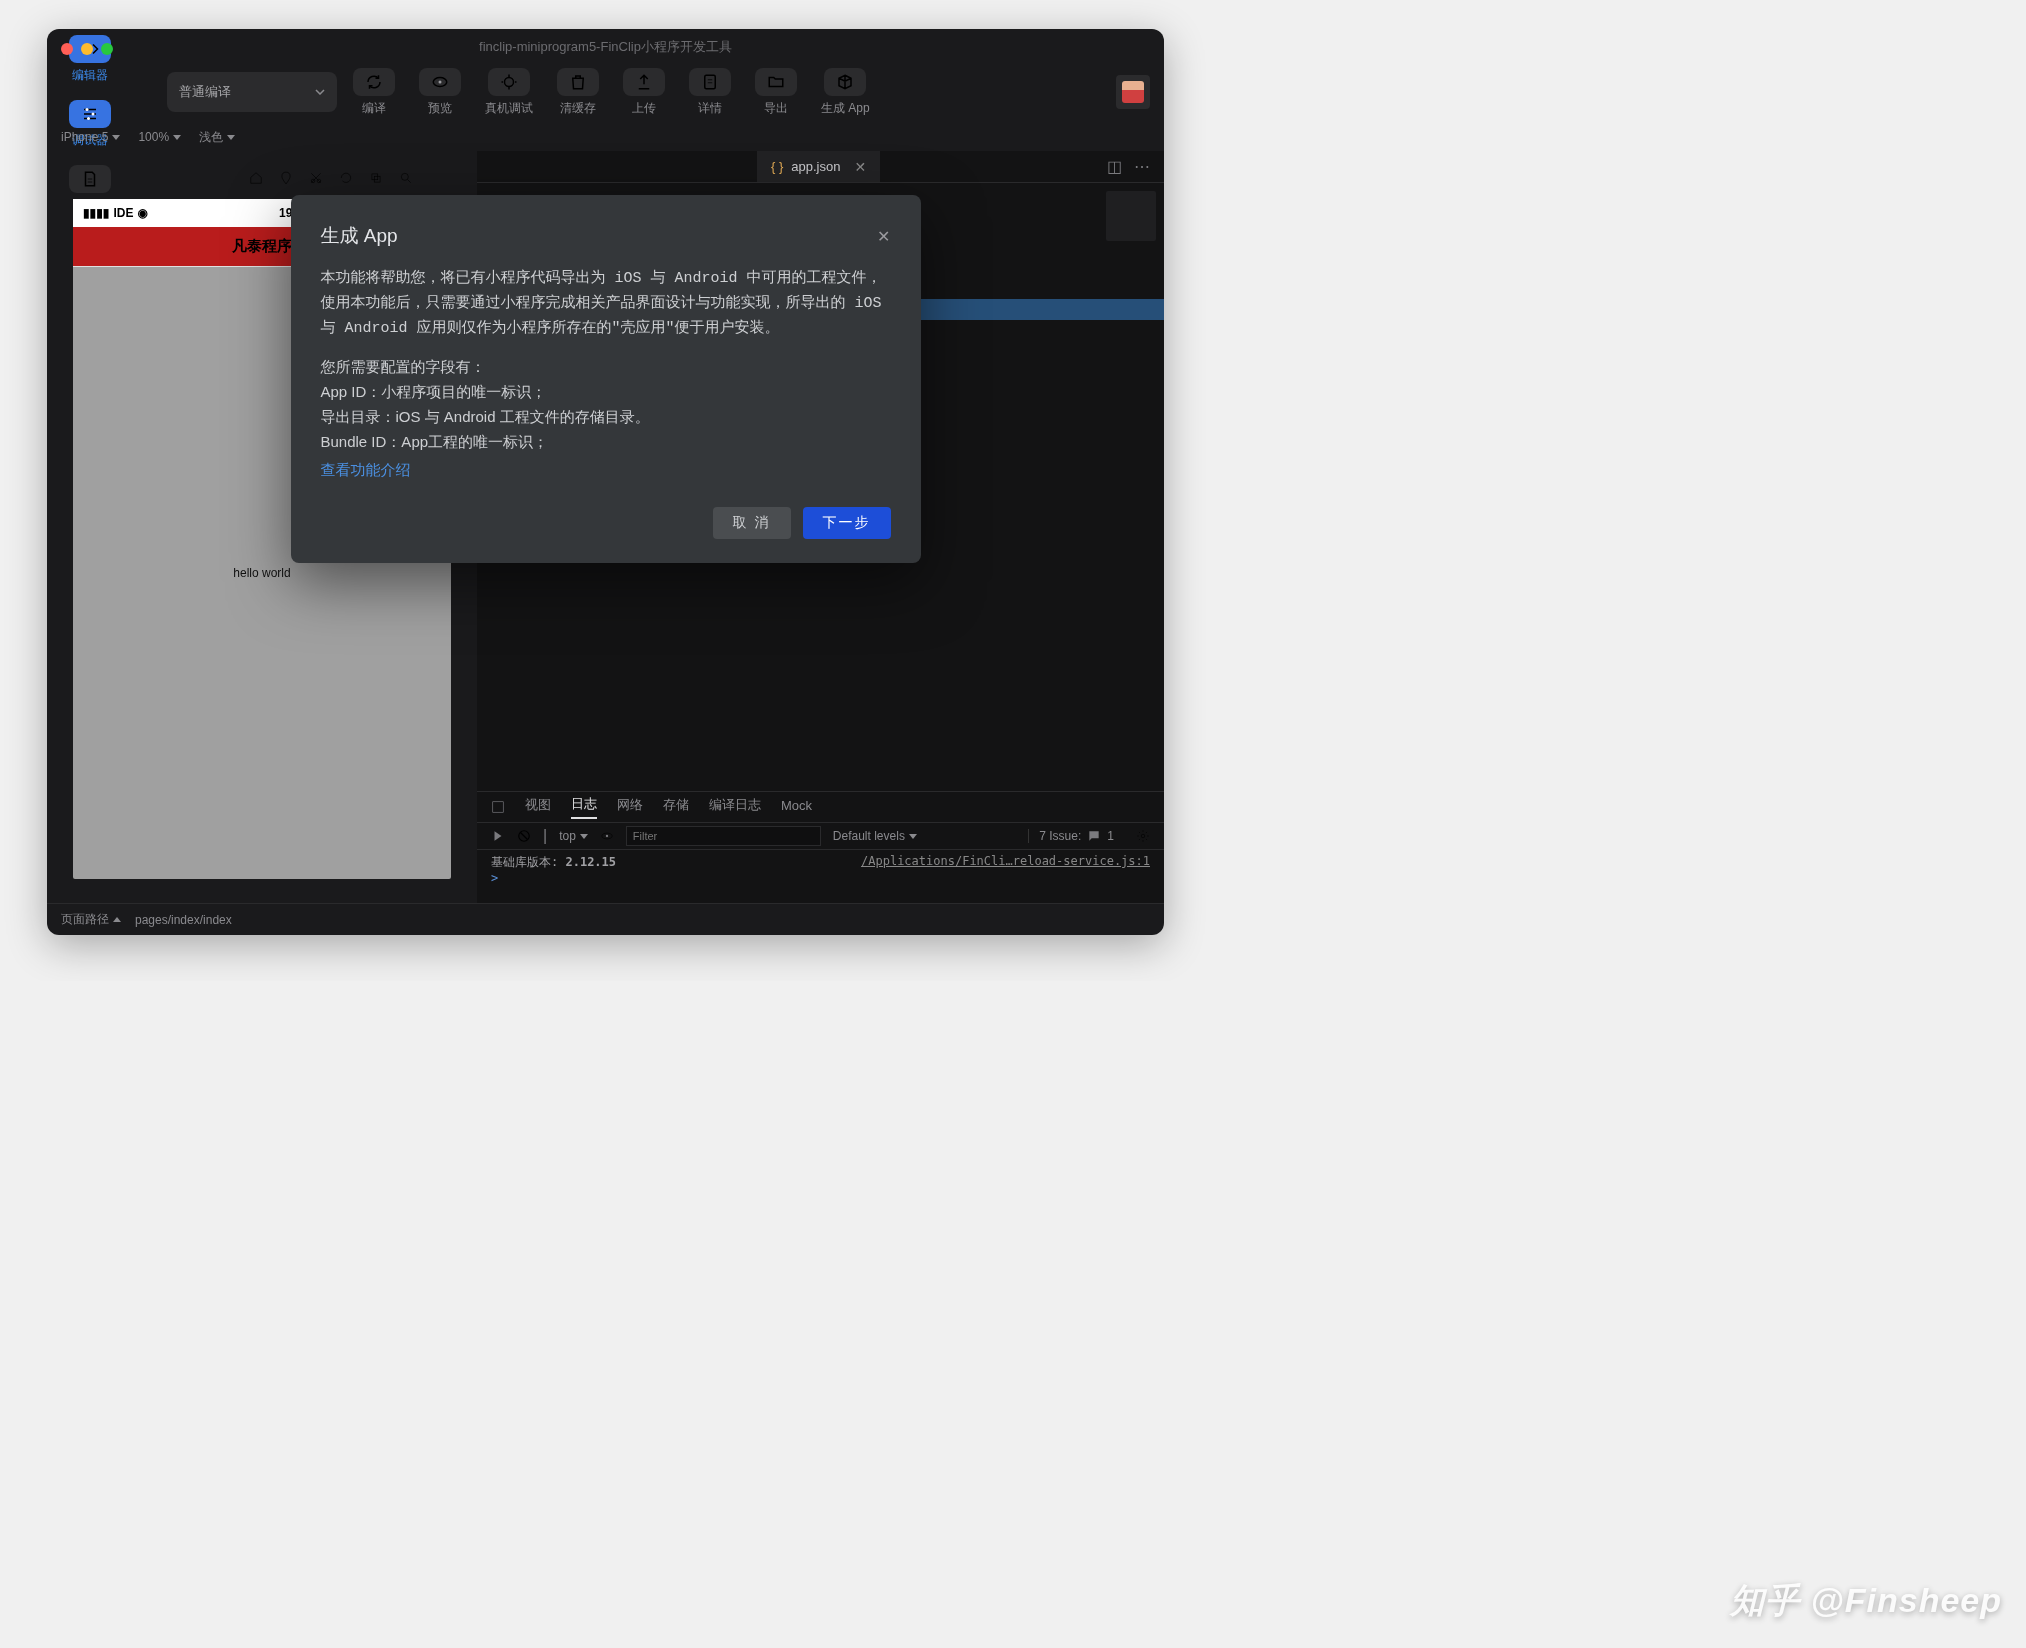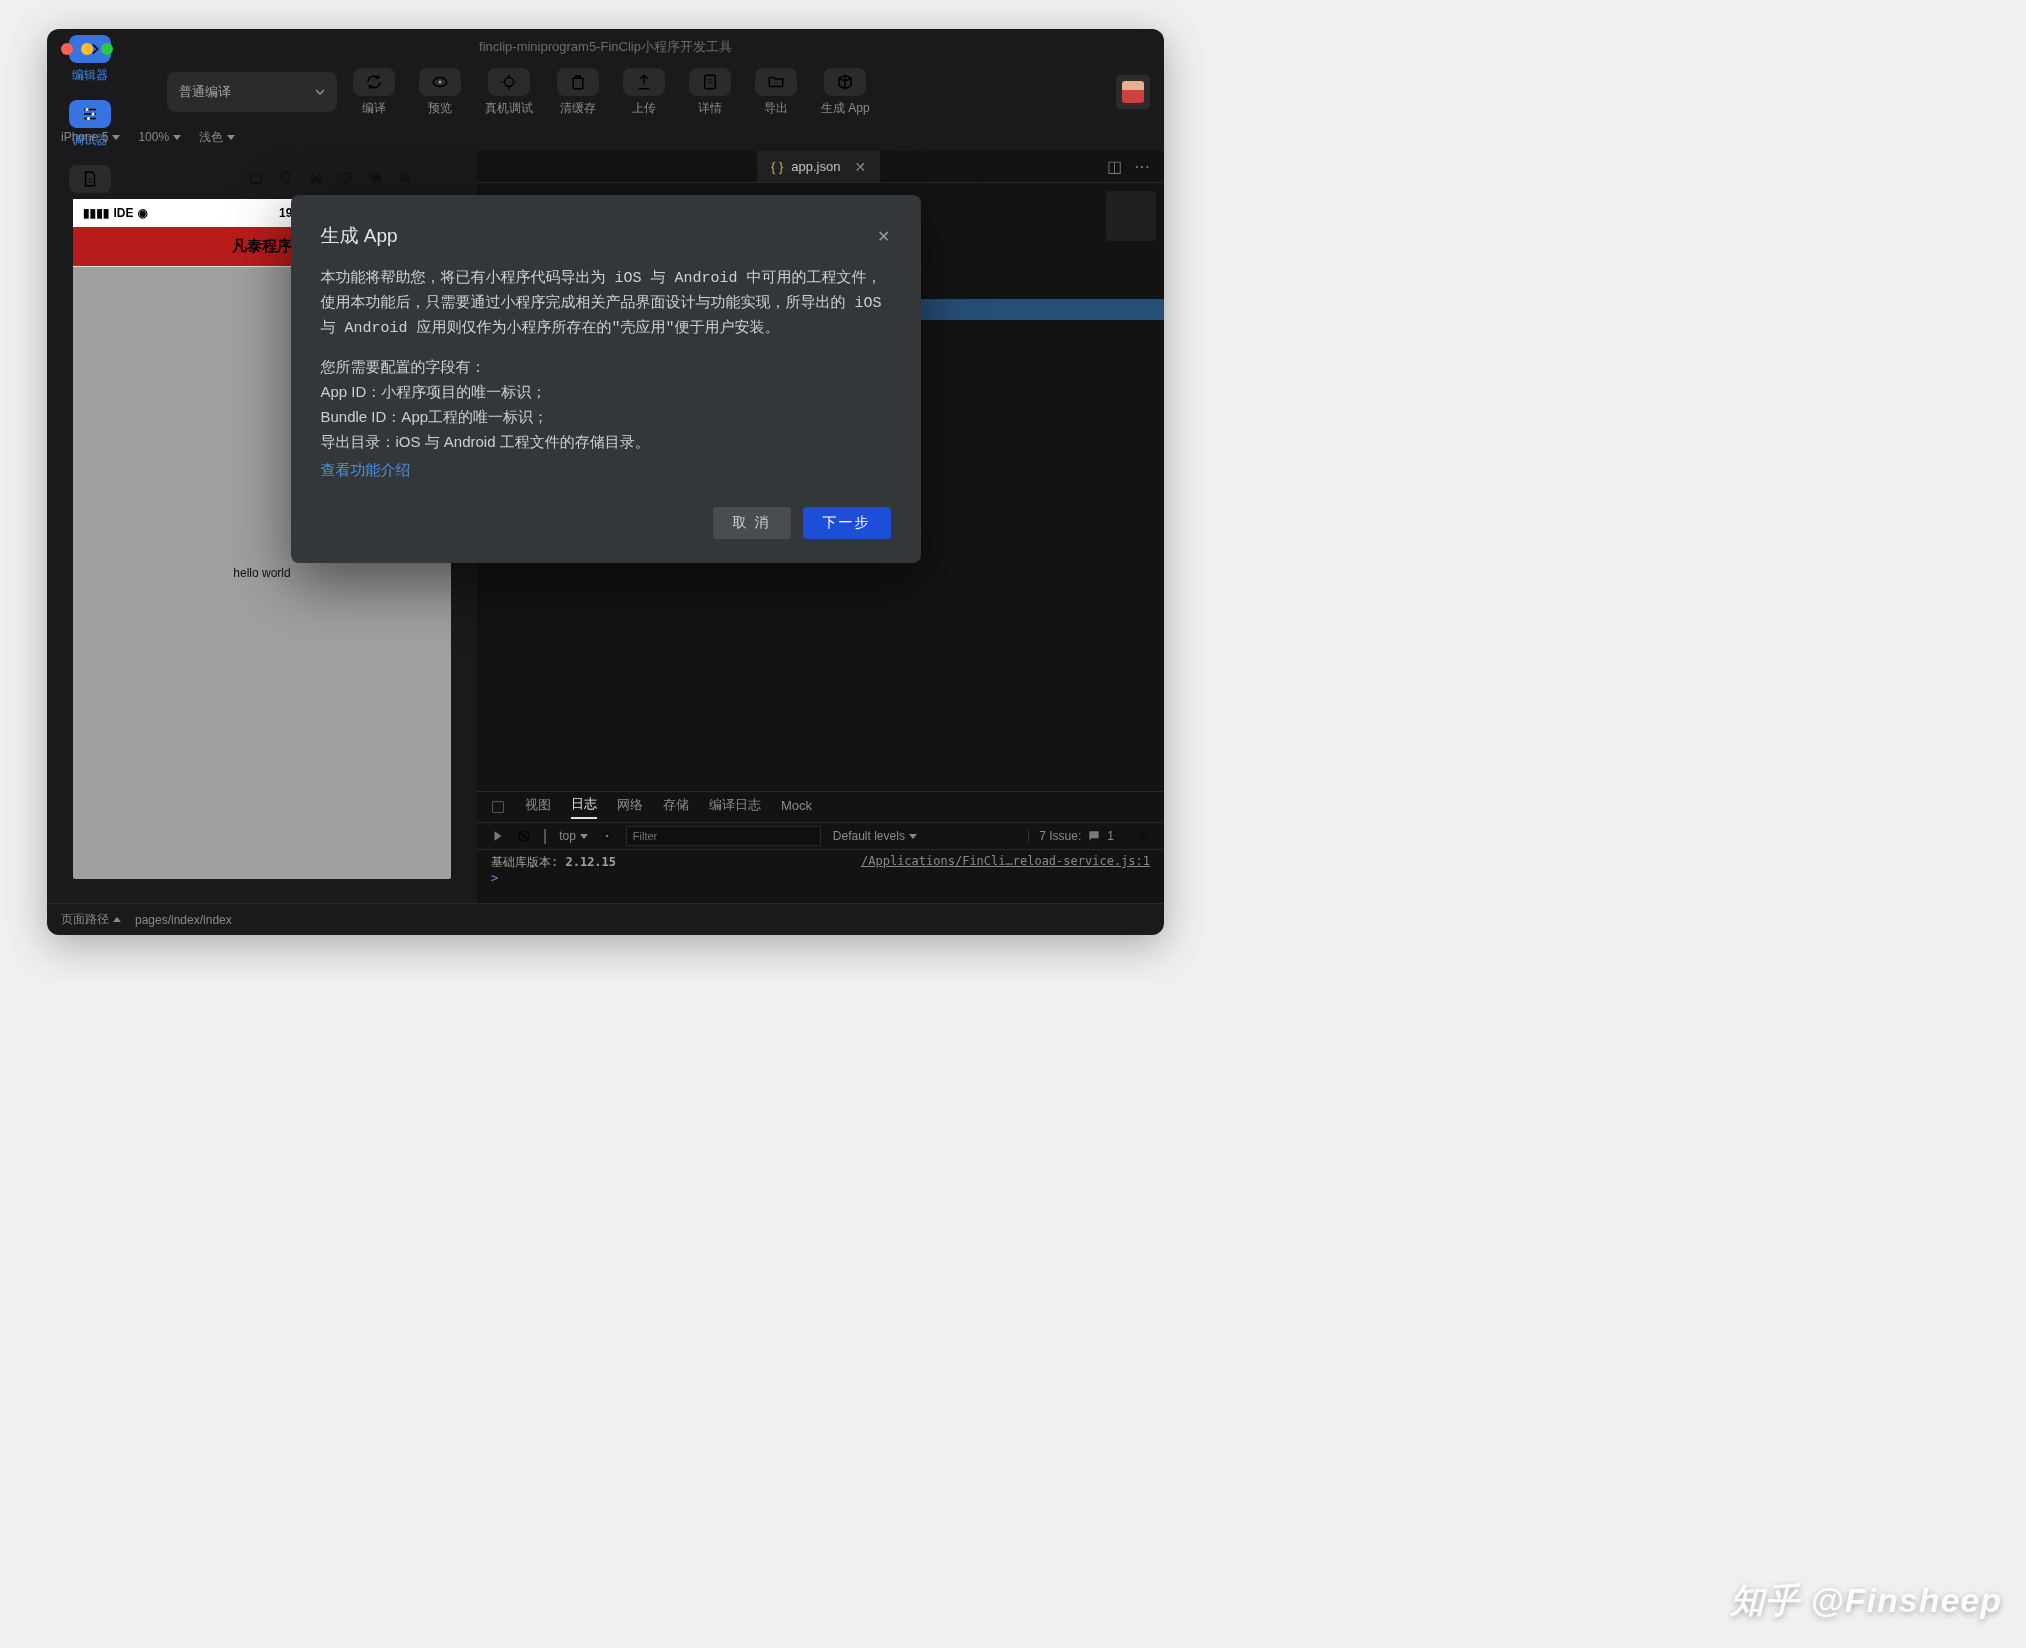--- a/index.html
+++ b/index.html
@@ -368,22 +368,22 @@
   <div class="dialog-backdrop">
     <div class="dialog">
       <div class="dialog-header">
         <div class="dialog-title">生成 App</div>
         <div class="dialog-close">✕</div>
       </div>
       <div class="dialog-body">
         <p>本功能将帮助您，将已有小程序代码导出为 iOS 与 Android 中可用的工程文件，使用本功能后，只需要通过小程序完成相关产品界面设计与功能实现，所导出的 iOS 与 Android 应用则仅作为小程序所存在的"壳应用"便于用户安装。</p>
         <div>您所需要配置的字段有：</div>
         <div>App ID：小程序项目的唯一标识；</div>
+        <div>导出目录：iOS 与 Android 工程文件的存储目录。</div>
         <div>Bundle ID：App工程的唯一标识；</div>
-        <div>导出目录：iOS 与 Android 工程文件的存储目录。</div>
         <p><span class="dialog-link">查看功能介绍</span></p>
       </div>
       <div class="dialog-footer">
         <button class="btn btn-default">取 消</button>
         <button class="btn btn-primary">下一步</button>
       </div>
     </div>
   </div>
 </div>
 

